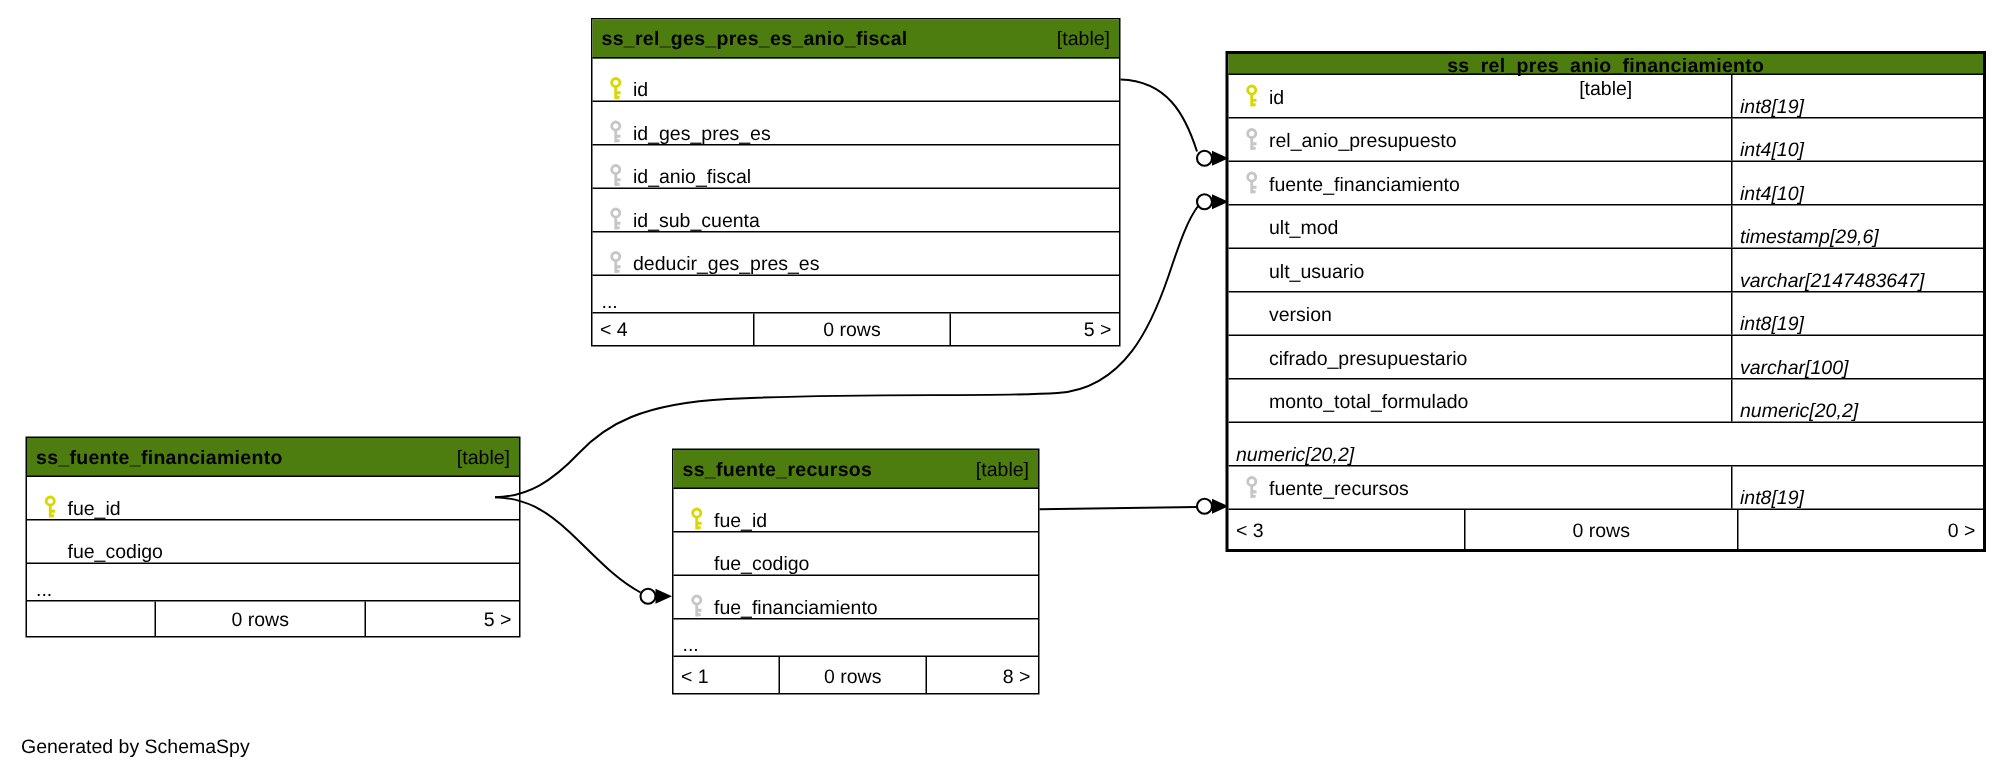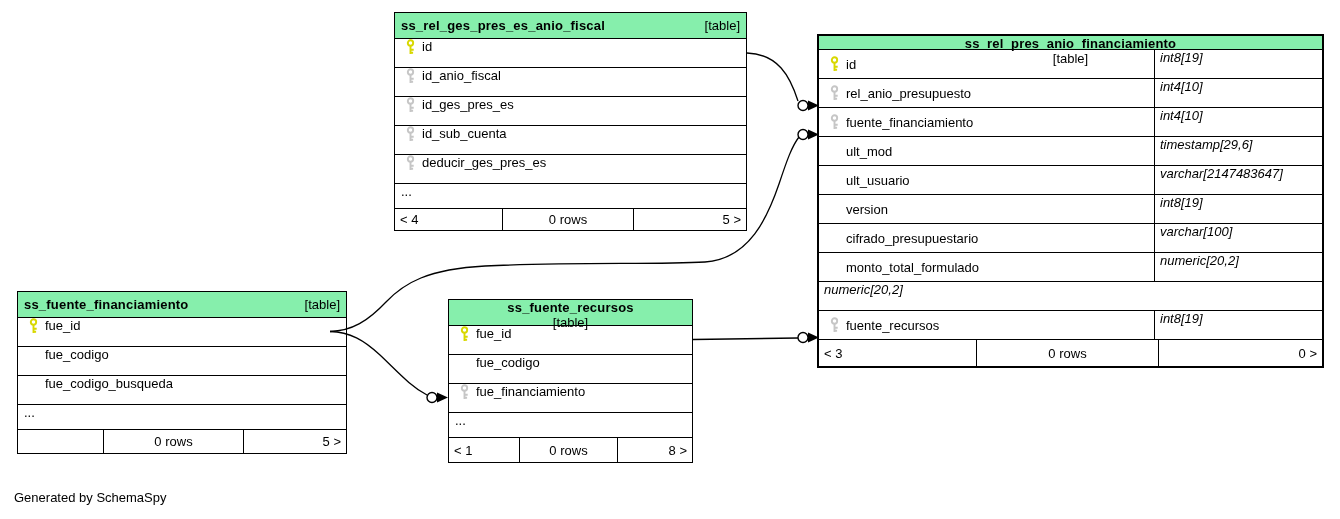--- a/index.html
+++ b/index.html
@@ -4,26 +4,26 @@
 <style>
   html,body{margin:0;padding:0;}
   body{
     width:1340px;height:519px;position:relative;background:#ffffff;
     font-family:"Liberation Sans", sans-serif;font-size:13px;color:#000;
     overflow:hidden;
   }
   .tbl{position:absolute;background:#fff;border:1px solid #000;box-sizing:border-box;z-index:2;}
   .tbl.focal{border-width:2px;}
   .thead{
-    background:#86efac;border-bottom:1px solid #000;display:flex;
+    background:#4d7c0f;border-bottom:1px solid #000;display:flex;
     justify-content:space-between;align-items:center;padding:0 6px;box-sizing:border-box;
   }
   .tname{font-weight:bold;letter-spacing:.2px;}
   .badge{font-weight:normal;text-align:center;}
-  .row{display:flex;align-items:flex-start;height:29px;border-bottom:1px solid #000;box-sizing:border-box;}
+  .row{display:flex;align-items:flex-end;height:29px;border-bottom:1px solid #000;box-sizing:border-box;}
   .row.ellipsis{height:25px;padding-left:6px;}
   .keyicon{width:24px;margin-left:3px;display:flex;justify-content:center;align-items:center;flex:0 0 24px;}
   .cname{white-space:nowrap;}
   .namebox{width:336px;flex:0 0 336px;border-right:1px solid #000;height:100%;display:flex;align-items:center;box-sizing:border-box;}
   .ctype{padding-left:5px;white-space:nowrap;font-style:italic;}
   .tfoot{display:flex;align-items:stretch;box-sizing:border-box;}
   .tfoot span{display:flex;align-items:center;box-sizing:border-box;}
   .fl{padding-left:5px;border-right:1px solid #000;}
   .fc{flex:1;justify-content:center;border-right:1px solid #000;}
   .fr{justify-content:flex-end;padding-right:5px;}
@@ -40,21 +40,21 @@
   .t-b .fl{width:158px;}
   .t-b .fr{width:163px;}
   
   .t-c{left:17px;top:291px;width:330px;}
   .t-c .thead{height:26px;}
   .t-c .tfoot{height:23px;}
   .t-c .fl{width:86px;}
   .t-c .fr{width:102px;}
   
   .t-d{left:448px;top:299px;width:245px;}
-  .t-d .thead{height:26px;flex-direction:column;}
+  .t-d .thead{height:26px;}
   .t-d .tfoot{height:24px;}
   .t-d .fl{width:71px;}
   .t-d .fr{width:74px;}
   
   .keyicon svg circle,.keyicon svg path{fill:none;stroke-width:1.9;}
   .key-primary svg circle,.key-primary svg path{stroke:#d8d800;}
   .key-foreign svg circle,.key-foreign svg path{stroke:#c6c6c6;}
   
   .overlay{position:absolute;left:0;top:0;z-index:3;pointer-events:none;}
   .overlay path.rel{fill:none;stroke:#000;stroke-width:1.3;}
@@ -79,30 +79,30 @@
       </span>
     <span class="cname">id</span>
   </div>
   <div class="row">
     <span class="keyicon key-foreign">
         <svg width="11" height="16" viewBox="0 0 11 16">
           <circle cx="5.5" cy="4" r="2.7"></circle>
           <path d="M5.5 6.7V15 M5.5 10.8h3.2 M5.5 13.8h2.6"></path>
         </svg>
       </span>
+    <span class="cname">id_ges_pres_es</span>
+  </div>
+  <div class="row">
+    <span class="keyicon key-foreign">
+        <svg width="11" height="16" viewBox="0 0 11 16">
+          <circle cx="5.5" cy="4" r="2.7"></circle>
+          <path d="M5.5 6.7V15 M5.5 10.8h3.2 M5.5 13.8h2.6"></path>
+        </svg>
+      </span>
     <span class="cname">id_anio_fiscal</span>
-  </div>
-  <div class="row">
-    <span class="keyicon key-foreign">
-        <svg width="11" height="16" viewBox="0 0 11 16">
-          <circle cx="5.5" cy="4" r="2.7"></circle>
-          <path d="M5.5 6.7V15 M5.5 10.8h3.2 M5.5 13.8h2.6"></path>
-        </svg>
-      </span>
-    <span class="cname">id_ges_pres_es</span>
   </div>
   <div class="row">
     <span class="keyicon key-foreign">
         <svg width="11" height="16" viewBox="0 0 11 16">
           <circle cx="5.5" cy="4" r="2.7"></circle>
           <path d="M5.5 6.7V15 M5.5 10.8h3.2 M5.5 13.8h2.6"></path>
         </svg>
       </span>
     <span class="cname">id_sub_cuenta</span>
   </div>
@@ -232,24 +232,20 @@
           <circle cx="5.5" cy="4" r="2.7"></circle>
           <path d="M5.5 6.7V15 M5.5 10.8h3.2 M5.5 13.8h2.6"></path>
         </svg>
       </span>
     <span class="cname">fue_id</span>
   </div>
   <div class="row">
     <span class="keyicon"></span>
     <span class="cname">fue_codigo</span>
   </div>
-  <div class="row">
-    <span class="keyicon"></span>
-    <span class="cname">fue_codigo_busqueda</span>
-  </div>
   <div class="row ellipsis">...</div>
   <div class="tfoot">
     <span class="fl"></span>
     <span class="fc">0 rows</span>
     <span class="fr">5 &gt;</span>
   </div>
 </div>
 
 <div class="tbl t-d">
   <div class="thead">

